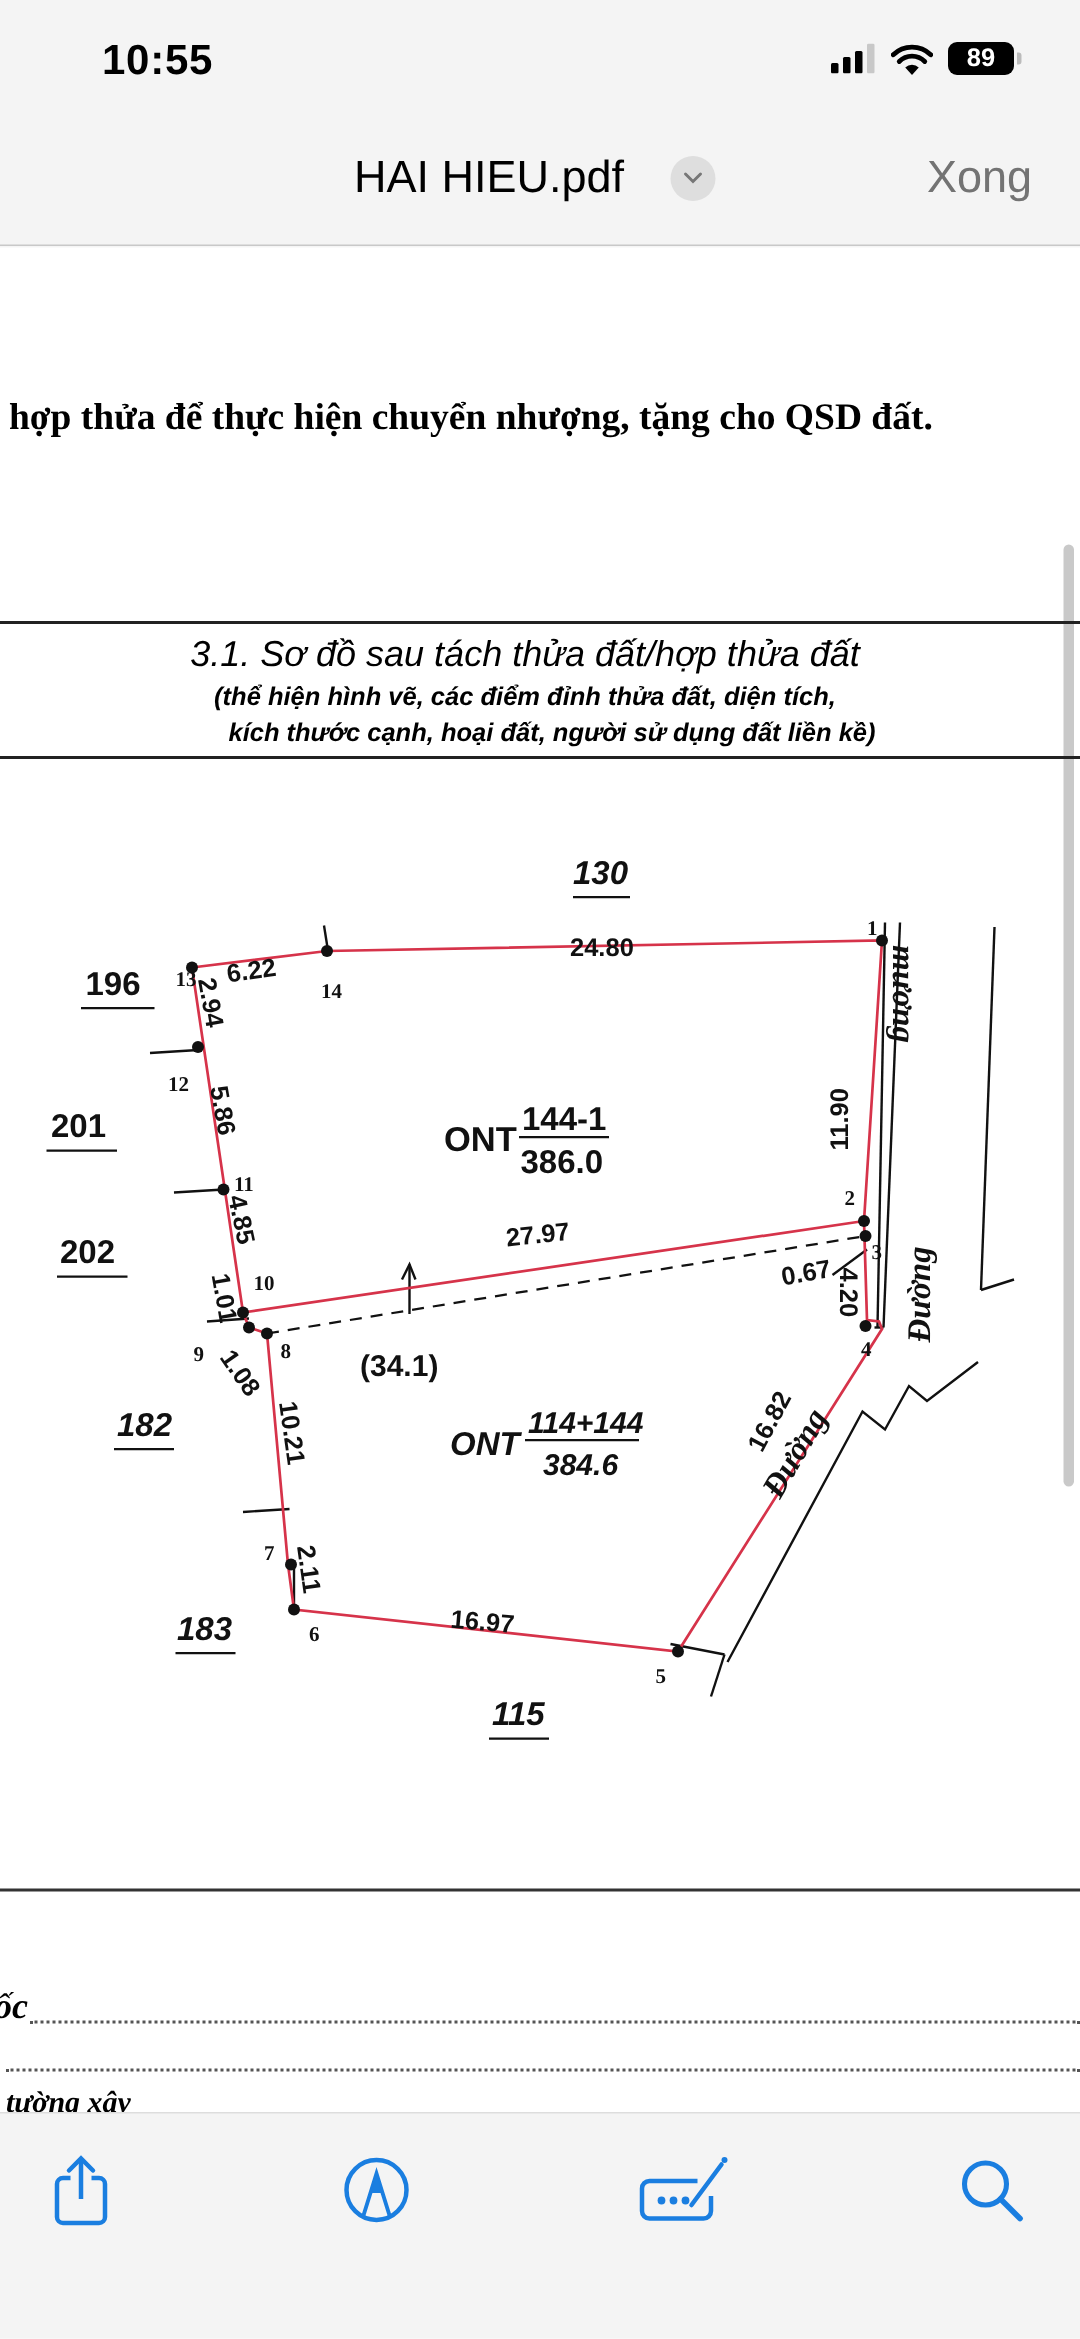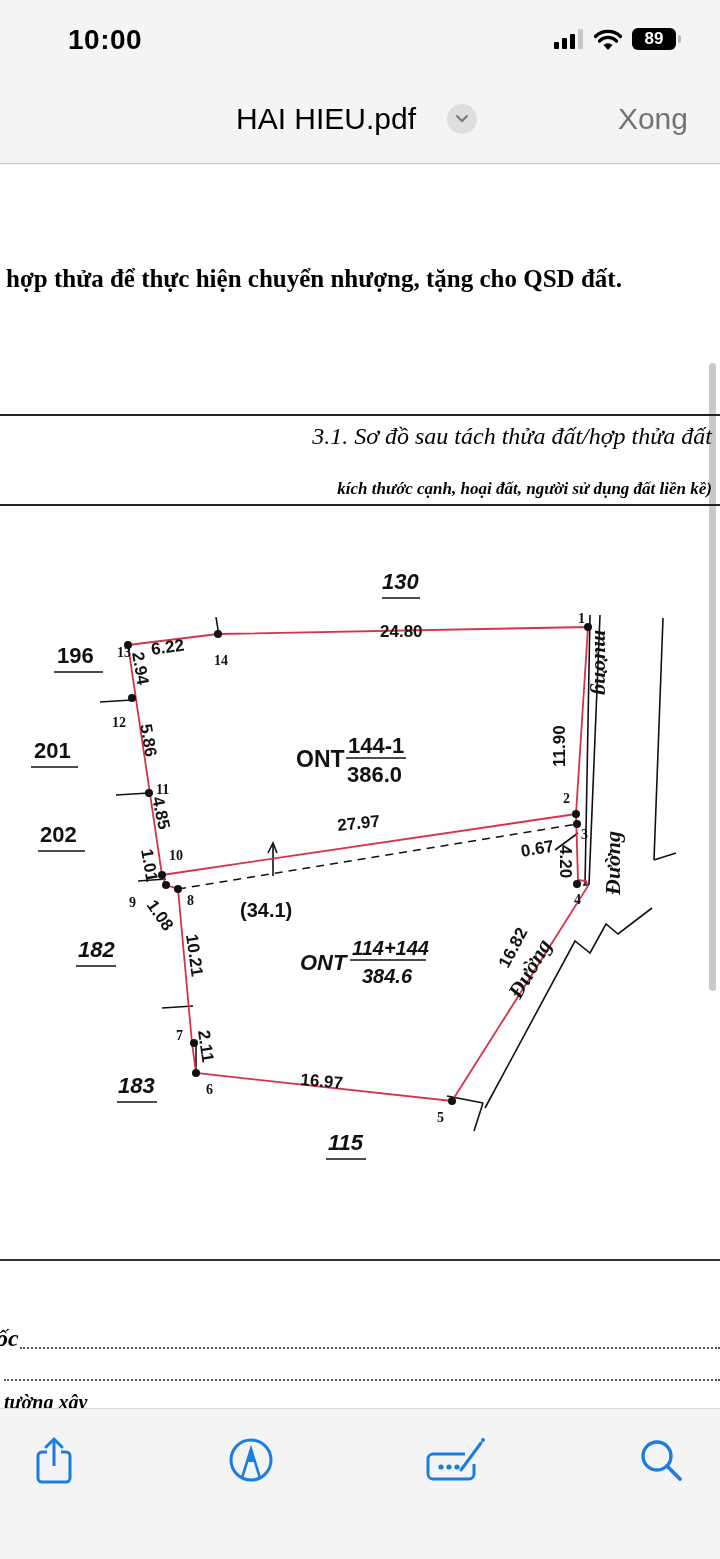--- a/index.html
+++ b/index.html
@@ -17,38 +17,38 @@
   .nav-chevron { width: 30px; height: 30px; border-radius: 50%; background: #dedede; display: flex; align-items: center; justify-content: center; }
   .nav-done { position: absolute; right: 32px; top: 22px; font-size: 30px; color: #737373; font-weight: 500; cursor: pointer; }
 
   .doc { position: absolute; top: 165px; left: 0; width: 720px; height: 1243px; background: #fff; overflow: hidden; }
   .doc-line { position: absolute; left: 6px; top: 100px; font-family: "Liberation Serif", serif; font-weight: 700; font-size: 25px; white-space: nowrap; }
   .scroll-thumb { position: absolute; right: 4px; top: 198px; width: 7px; height: 628px; background: #c9c9c9; border-radius: 4px; }
 
   .box-top { position: absolute; left: 0; top: 249px; width: 720px; height: 2px; background: #222; }
   .box-mid { position: absolute; left: 0; top: 339px; width: 720px; height: 2px; background: #222; }
   .box-bot { position: absolute; left: 0; top: 1094px; width: 720px; height: 2px; background: #333; }
-  .section-title { position: absolute; left: 12px; width: 700px; text-align: right; font-family: Liberation Serif, serif; font-style: italic; }
+  .section-title { position: absolute; left: 0; width: 700px; text-align: center; font-family: Liberation Sans, sans-serif; font-style: italic; }
   .st1 { top: 258px; font-size: 24px; }
   .st2 { top: 290px; font-size: 17px; font-weight: 700; }
   .st3 { top: 314px; font-size: 17px; font-weight: 700; padding-left: 36px; }
 
   .plan { position: absolute; left: 0; top: 345px; }
 
   .footer-row { position: absolute; left: 0; font-family: "Liberation Serif", serif; font-style: italic; font-weight: 700; font-size: 24px; white-space: nowrap; }
   .dots { position: absolute; left: 20px; right: 0; border-bottom: 2px dotted #555; height: 2px; }
 
   .toolbar { position: absolute; top: 1408px; left: 0; width: 720px; height: 151px; background: #f4f4f4; border-top: 1px solid #ddd; }
   .tb-btn { position: absolute; top: 26px; width: 50px; height: 50px; display: flex; align-items: center; justify-content: center; cursor: pointer; }
 </style>
 </head>
 <body>
 
 <div class="status-bar">
-  <div class="status-time">10:00</div>
+  <div class="status-time">10:55</div>
   <div class="status-icons">
     <svg width="30" height="20" viewBox="0 0 30 20">
       <rect x="0" y="13" width="5" height="7" rx="1" fill="#000"></rect>
       <rect x="8" y="9" width="5" height="11" rx="1" fill="#000"></rect>
       <rect x="16" y="5" width="5" height="15" rx="1" fill="#000"></rect>
       <rect x="24" y="0" width="5" height="20" rx="1" fill="#c8c8c8"></rect>
     </svg>
     <svg width="28" height="21" viewBox="0 0 28 21">
       <path d="M14 21 L9.5 16 A6.5 6.5 0 0 1 18.5 16 Z" fill="#000"></path>
       <path d="M5.5 12 A12 12 0 0 1 22.5 12" stroke="#000" stroke-width="3.2" fill="none" stroke-linecap="round"></path>
@@ -69,20 +69,21 @@
   </div>
   <div class="nav-done">Xong</div>
 </div>
 
 <div class="doc">
   <div class="doc-line">hợp thửa để thực hiện chuyển nhượng, tặng cho QSD đất.</div>
   <div class="scroll-thumb"></div>
 
   <div class="box-top"></div>
   <div class="section-title st1">3.1. Sơ đồ sau tách thửa đất/hợp thửa đất</div>
+  <div class="section-title st2">(thể hiện hình vẽ, các điểm đỉnh thửa đất, diện tích,</div>
   <div class="section-title st3">kích thước cạnh, hoại đất, người sử dụng đất liền kề)</div>
   <div class="box-mid"></div>
 
   <svg class="plan" width="720" height="750" viewBox="0 345 720 750">
 
     <g transform="translate(0,0)" font-family="Liberation Sans, sans-serif" font-weight="700">
 
       <g stroke="#111" stroke-width="1.6" fill="none">
         <line x1="590" y1="450" x2="585" y2="720"></line>
         <line x1="600" y1="450" x2="589" y2="720"></line>

